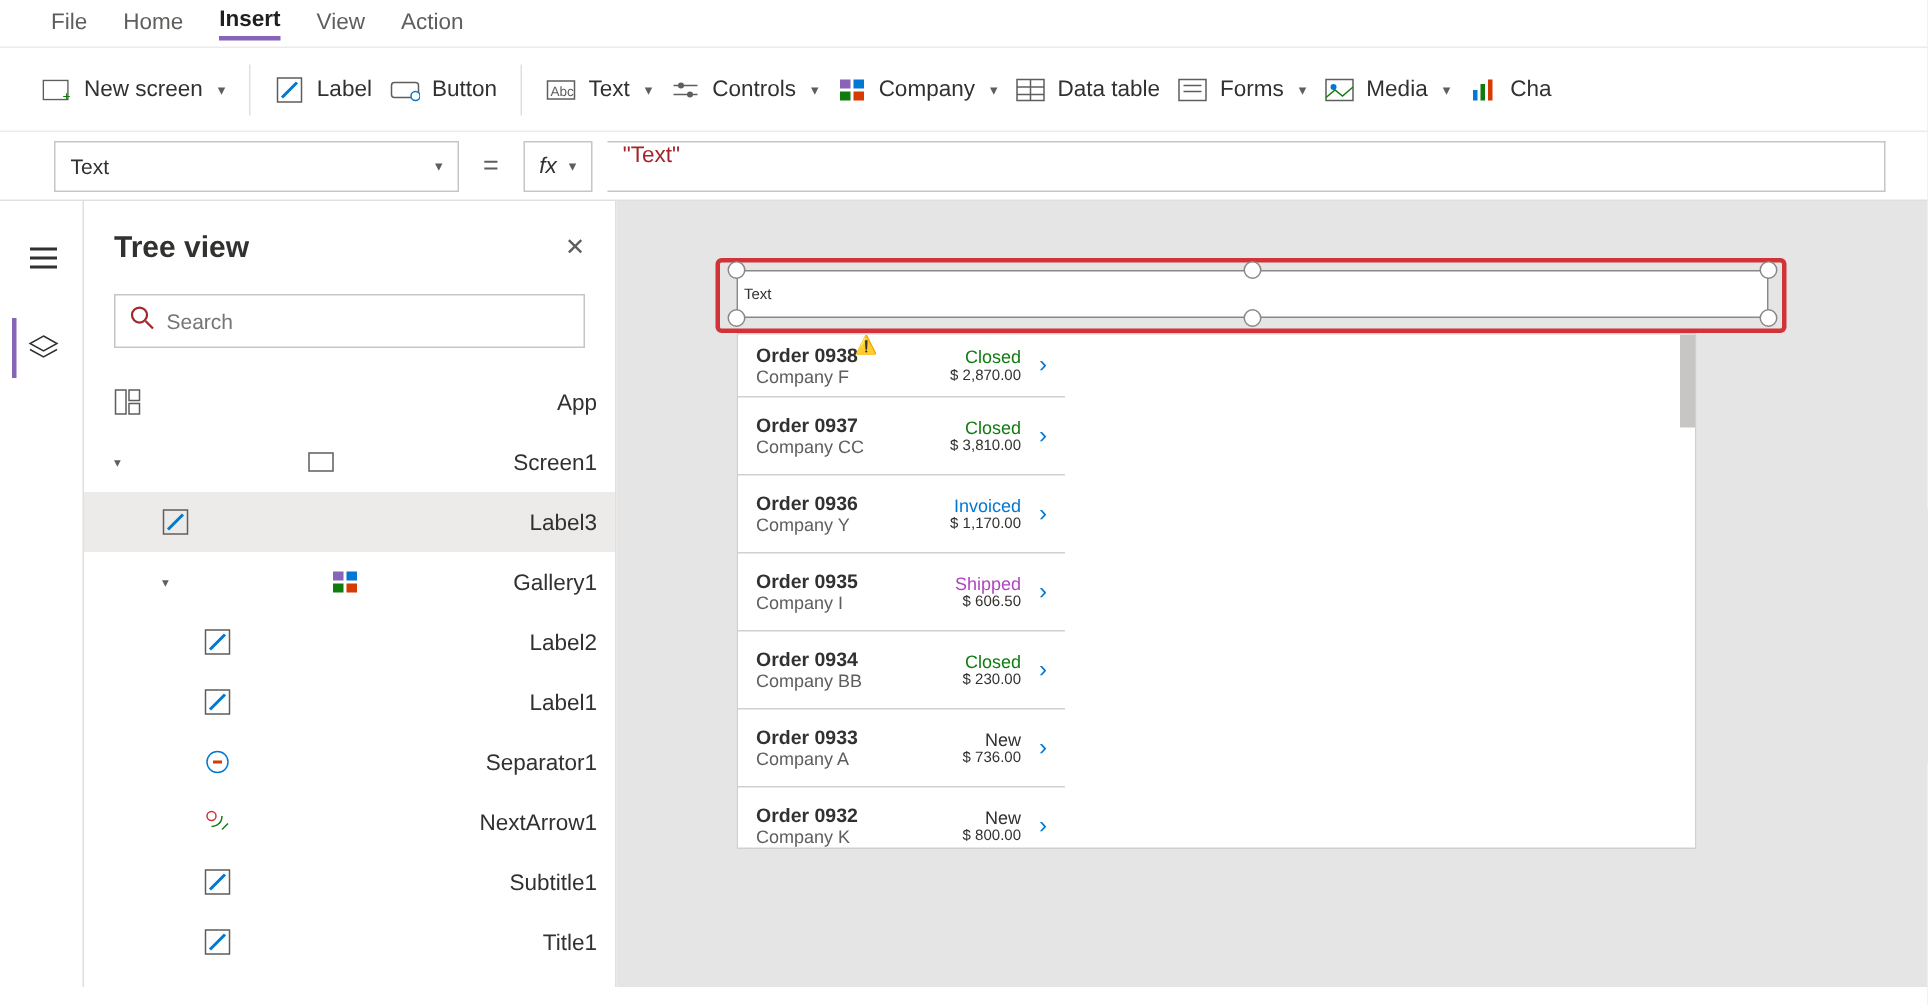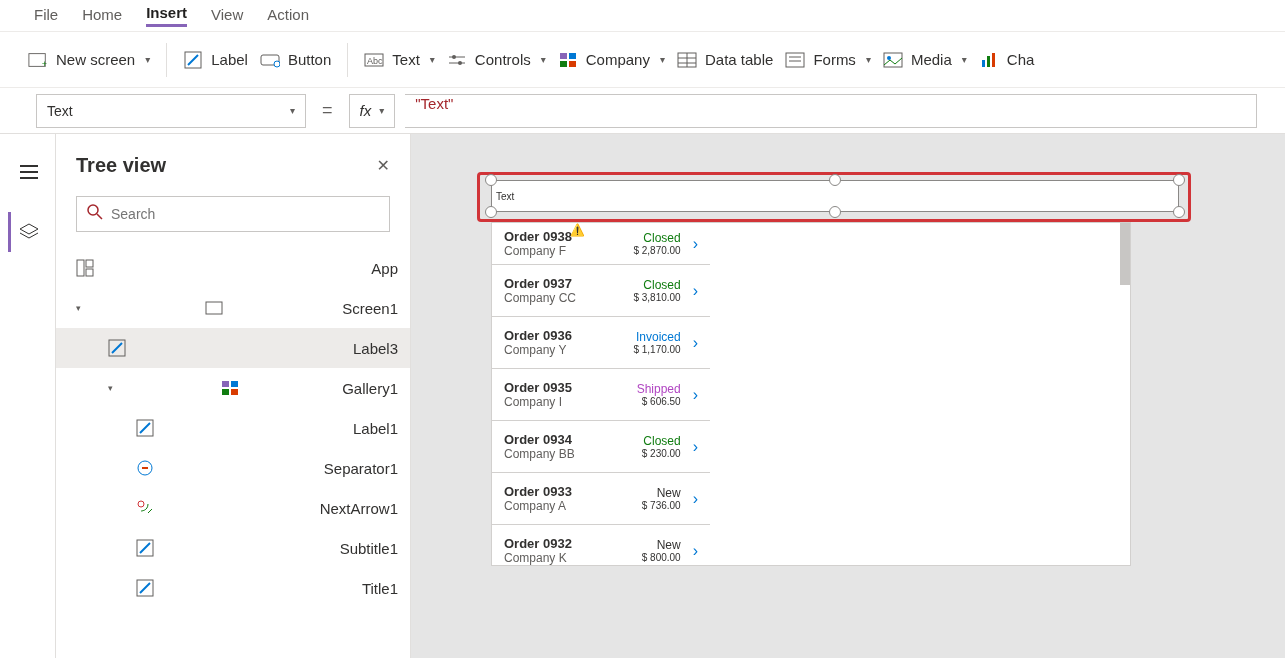--- a/index.html
+++ b/index.html
@@ -275,20 +275,27 @@
             <rect x="1" y="9" width="7" height="6" fill="#107c10"></rect>
             <rect x="10" y="9" width="7" height="6" fill="#d83b01"></rect>
           </svg>
         <span class="tree-label">Gallery1</span>
       </div>
       <div class="tree-row d3">
         <svg width="18" height="18">
             <rect x="1" y="1" width="16" height="16" fill="none" stroke="#605e5c"></rect>
             <path d="M4 14 L14 4" stroke="#0078d4" stroke-width="2"></path>
           </svg>
+        <span class="tree-label">Label2</span>
+      </div>
+      <div class="tree-row d3">
+        <svg width="18" height="18">
+            <rect x="1" y="1" width="16" height="16" fill="none" stroke="#605e5c"></rect>
+            <path d="M4 14 L14 4" stroke="#0078d4" stroke-width="2"></path>
+          </svg>
         <span class="tree-label">Label1</span>
       </div>
       <div class="tree-row d3">
         <svg width="18" height="18">
             <circle cx="9" cy="9" r="7" fill="none" stroke="#0078d4"></circle>
             <path d="M6 9 L12 9" stroke="#d83b01" stroke-width="2"></path>
           </svg>
         <span class="tree-label">Separator1</span>
       </div>
       <div class="tree-row d3">

